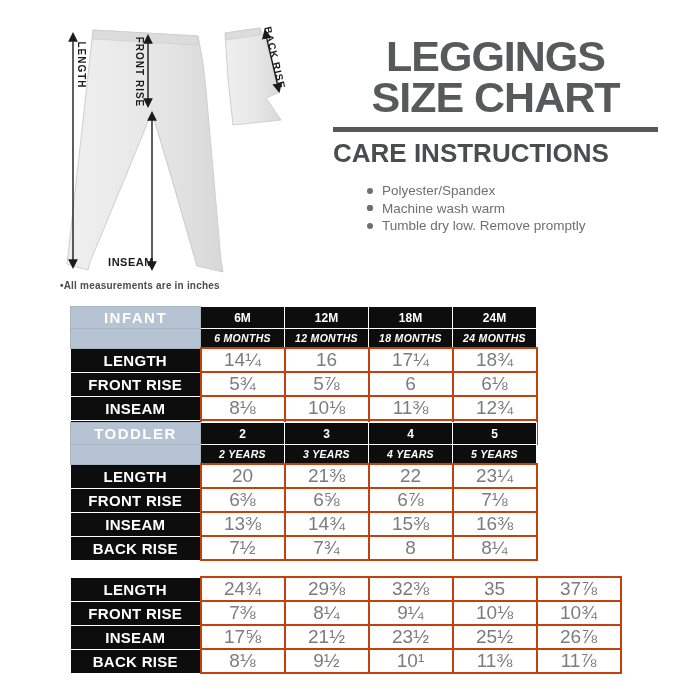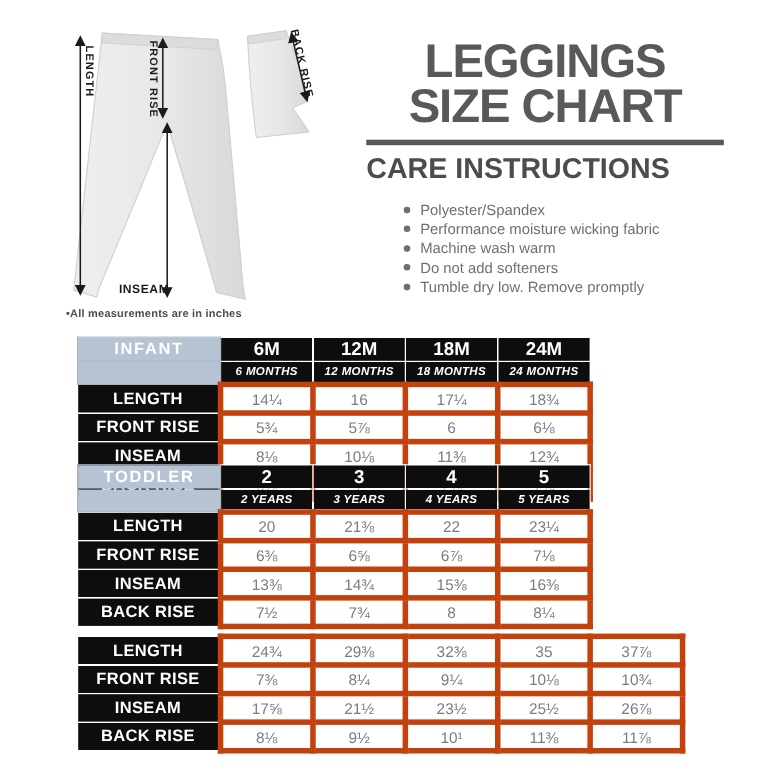--- a/index.html
+++ b/index.html
@@ -27,24 +27,24 @@
   table.size{position:absolute;border-collapse:collapse;table-layout:fixed;}
   table.size td{padding:0;text-align:center;vertical-align:middle;overflow:hidden;}
   .t-infant{left:70px;top:306px;}
   .t-toddler{left:70px;top:422px;}
   .t-youth{left:70px;top:576px;}
   col.c-label{width:130px;} col.c-data{width:84px;}
   tr.hdr1 td{height:21px;margin-left:16px;} tr.hdr2 td{height:18px;font-style:italic;} tr.data td{height:21px;}
   td.blue{background:#b5c3d2;color:#ffffff;font-weight:bold;font-size:15px;letter-spacing:1.5px;
           border:1px solid #a7b4c2;}
   td.dark{background:#0d0d0d;color:#ffffff;font-weight:bold;border:1.5px solid #ffffff;}
-  td.colh{font-size:17px;}
+  td.colh{font-size:12px;}
   td.subh{font-size:10.5px;letter-spacing:0.3px;}
   td.lbl{text-align:left;padding-left:12px;font-size:15px;letter-spacing:0.3px;}
-  td.val{background:#ffffff;color:#7b7c7e;font-size:14px;border:5px solid #c2410c;}
+  td.val{background:#ffffff;color:#7b7c7e;font-size:19px;border:2px solid #c2410c;}
 </style>
 </head>
 <body>
 
 <div id="canvas">
 
   <svg class="diagram" viewBox="0 0 280 280" xmlns="http://www.w3.org/2000/svg">
     <defs>
       <marker id="ah" viewBox="0 0 10 10" refX="8" refY="5" markerWidth="7" markerHeight="7" orient="auto-start-reverse">
         <path d="M0,0 L10,5 L0,10 z" fill="#1b1b1b"></path>
@@ -87,23 +87,22 @@
   <div class="note">•All measurements are in inches</div>
 
   <div class="title-block">
     <div>LEGGINGS</div>
     <div>SIZE CHART</div>
   </div>
   <div class="divider"></div>
   <div class="care-heading">CARE INSTRUCTIONS</div>
   <ul class="care-list">
     <li><span class="dot"></span><span>Polyester/Spandex</span></li>
-    <li><span class="dot"></span><span>Performance moisture wicking fabric</span></li>
+    <li><span class="dot"></span></li>
     <li><span class="dot"></span><span>Machine wash warm</span></li>
-    <li><span class="dot"></span><span>Do not add softeners</span></li>
     <li><span class="dot"></span><span>Tumble dry low. Remove promptly</span></li>
   </ul>
 
   <table class="size t-infant">
     <colgroup>
         <col class="c-label">
         <col class="c-data">
         <col class="c-data">
         <col class="c-data">
         <col class="c-data">

